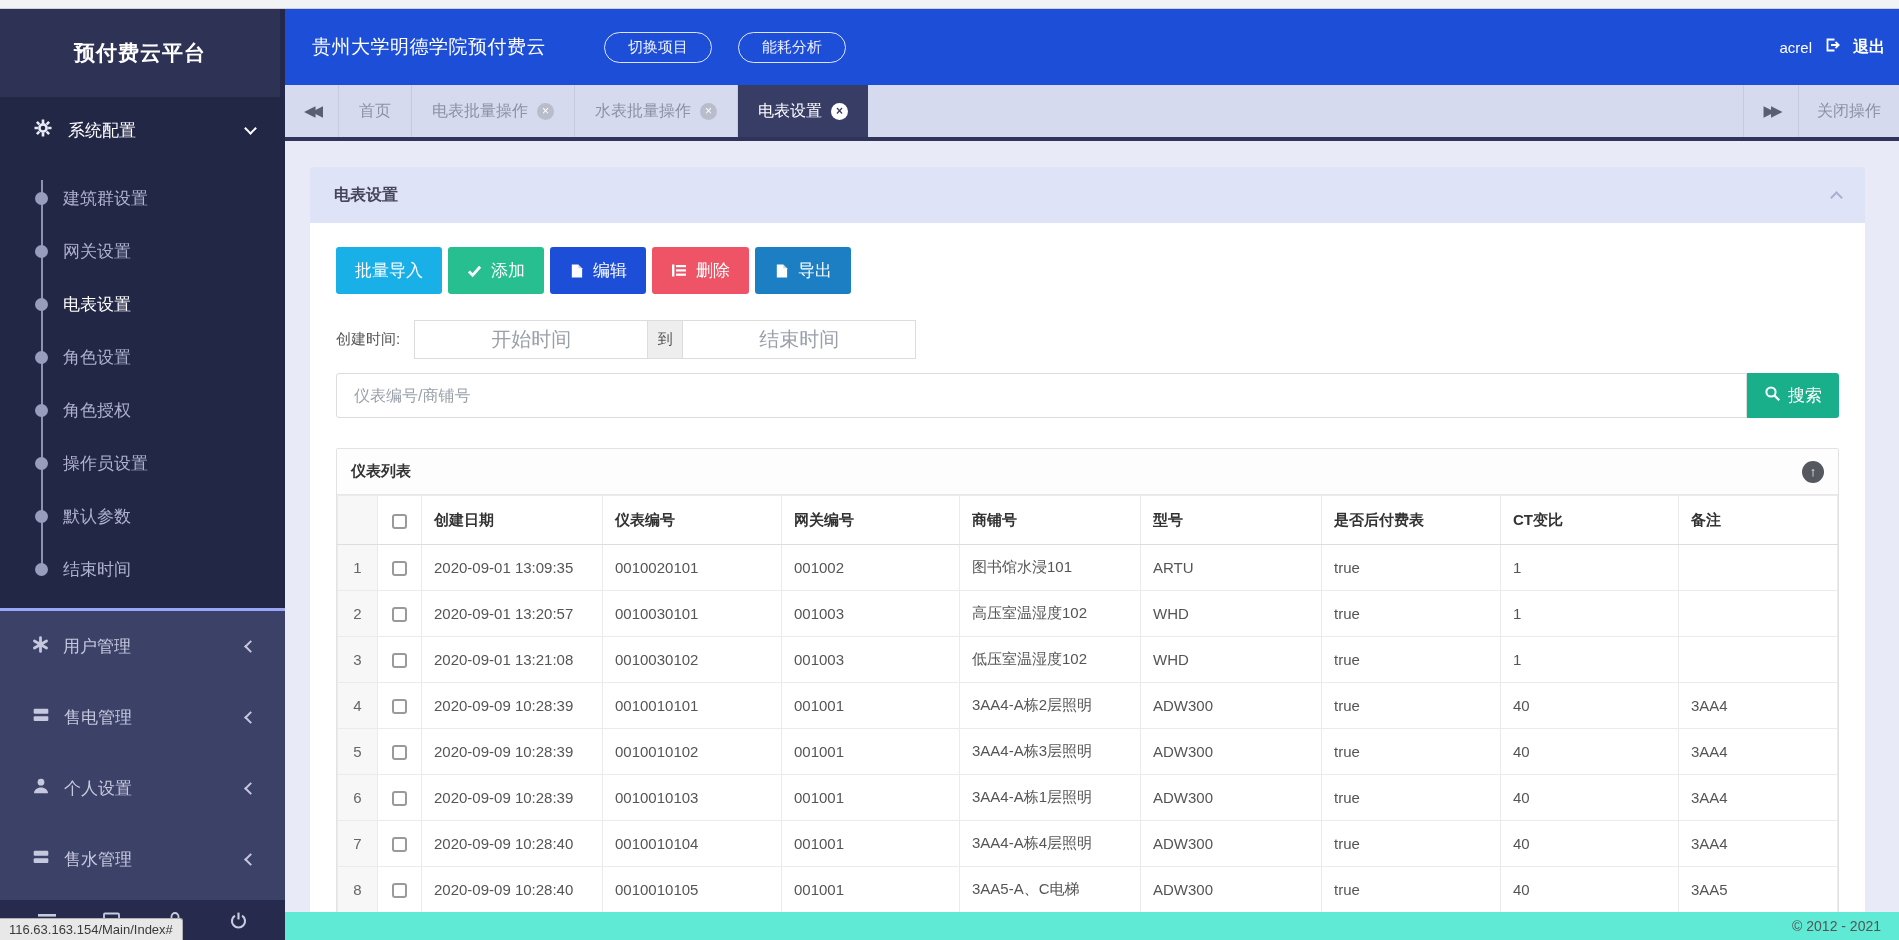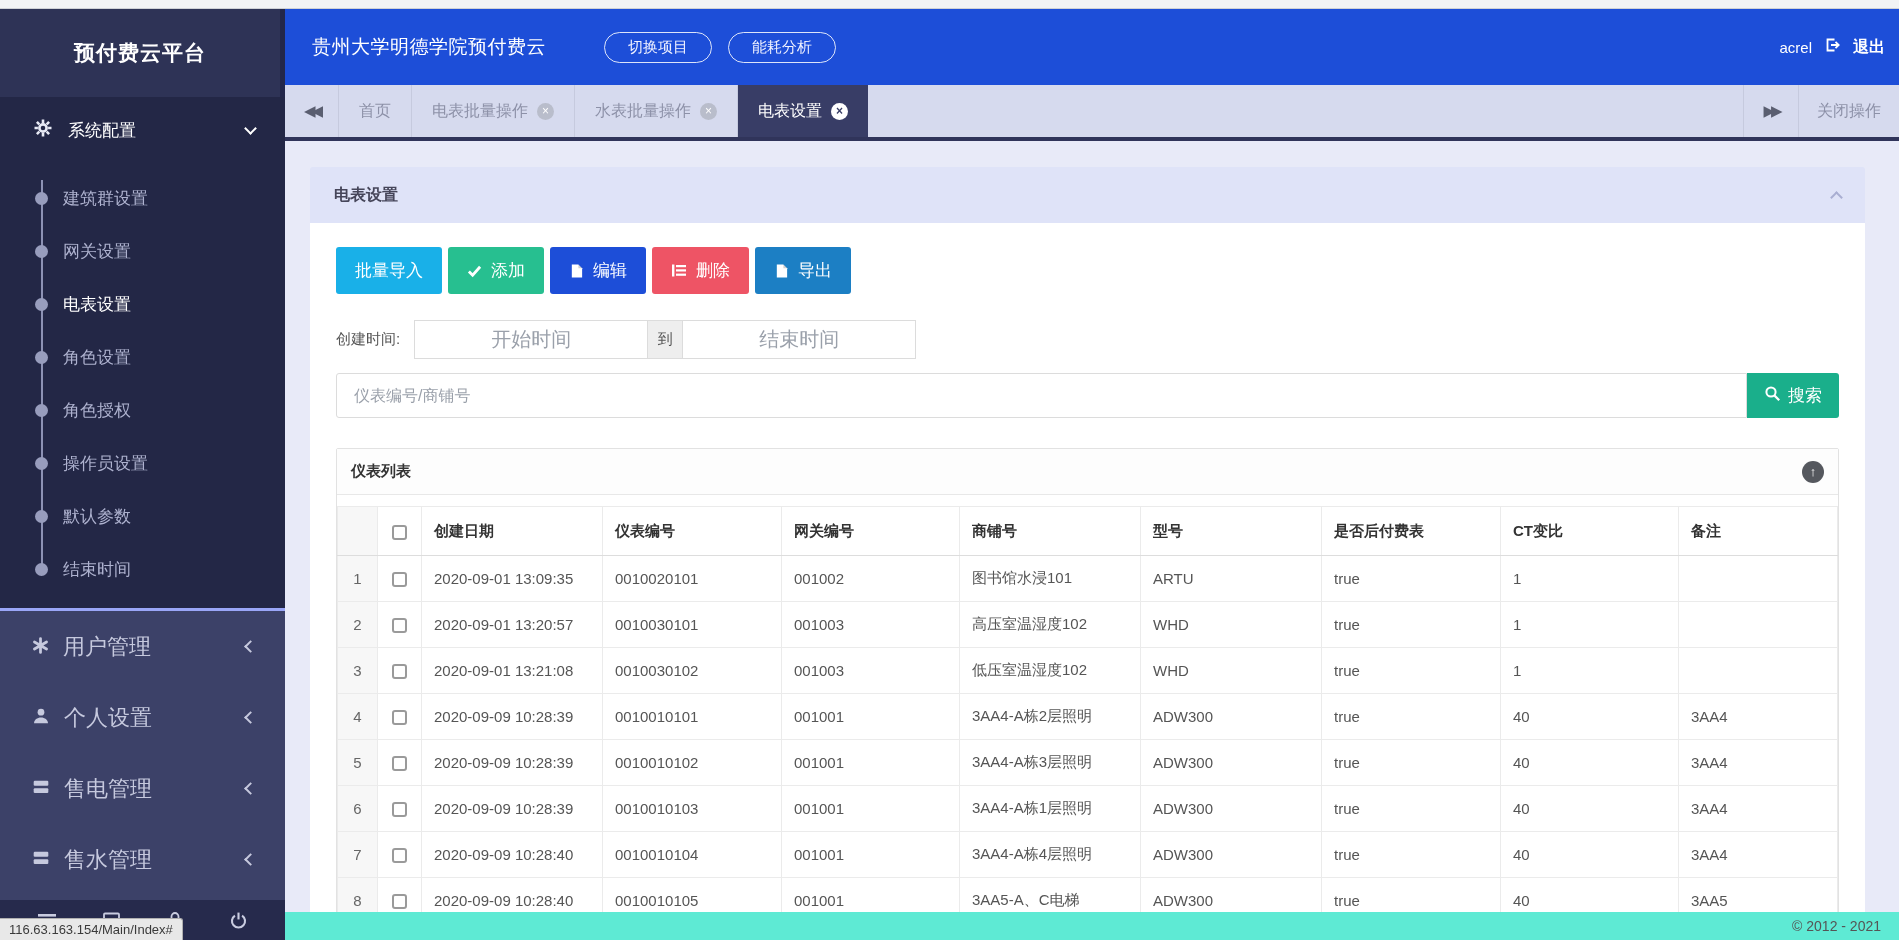--- a/index.html
+++ b/index.html
@@ -20,21 +20,21 @@
   .section.expanded { background:#232746; padding-bottom:12px; }
   .section-head { height:67px; display:flex; align-items:center; padding:0 30px 0 34px; color:#fff; font-size:17px; cursor:pointer; }
   .section-head .head-label { margin-left:16px; }
   .subnav { list-style:none; position:relative; padding-top:8px; }
   .subnav::before { content:''; position:absolute; left:41px; top:16px; bottom:24px; width:2px; background:#8d92b4; }
   .subnav li { height:53px; display:flex; align-items:center; padding-left:63px; position:relative;
                color:#aeb2cf; font-size:17px; cursor:pointer; }
   .subnav li .dot { position:absolute; left:35px; width:13px; height:13px; border-radius:50%; background:#989dbd; }
   .subnav li.active { color:#ffffff; }
   .lower { border-top:3px solid #9aa6f8; }
-  .section-item { height:71px; display:flex; align-items:center; padding:0 30px 0 32px; color:#c6c9de; font-size:22px; cursor:pointer; }
+  .section-item { height:71px; display:flex; align-items:center; padding:0 30px 0 32px; color:#c6c9de; font-size:17px; cursor:pointer; }
   .section-item .item-label { margin-left:14px; }
   .spacer-x { margin-left:auto; }
 
   .chev { display:inline-block; width:9px; height:9px; border-right:2px solid currentColor; border-bottom:2px solid currentColor; }
   .chev.down { transform:rotate(45deg); margin-top:-4px; }
   .chev.left { transform:rotate(135deg); }
   .chev.up { transform:rotate(-135deg); margin-top:5px; }
 
   .sidebar-toolbar { position:absolute; left:0; right:0; bottom:0; height:40px; background:#262a4c;
                      display:flex; align-items:center; justify-content:space-around; padding:0 14px; }
@@ -42,21 +42,21 @@
 
   .status-tip { position:absolute; left:0; bottom:0; height:22px; background:#e8e8e8; border:1px solid #b0b0b0;
                 border-left:none; border-bottom:none; border-radius:0 3px 0 0; padding:0 9px; display:flex; align-items:center;
                 font-size:13px; color:#3a3a3a; z-index:6; white-space:nowrap; }
 
   
   .right-col { flex:1; display:flex; flex-direction:column; min-width:0; }
 
   .topbar { height:76px; flex:none; background:#1d4ed8; display:flex; align-items:center; color:#fff; padding:0 14px 0 27px; }
   .topbar-title { font-size:19px; letter-spacing:0.5px; }
-  .pills { display:flex; gap:16px; margin-left:58px; }
+  .pills { display:flex; gap:26px; margin-left:58px; }
   .pill { height:31px; padding:0 23px; display:flex; align-items:center; border:1px solid rgba(255,255,255,0.85);
           border-radius:16px; font-size:15px; color:#f0f1ff; cursor:pointer; background:transparent; }
   .user-area { margin-left:auto; display:flex; align-items:center; gap:12px; }
   .username { font-size:15px; }
   .logout-label { font-size:16px; font-weight:bold; cursor:pointer; }
 
   .tabbar { height:56px; flex:none; background:#d6daee; border-bottom:4px solid #30345a; display:flex; align-items:stretch; overflow:hidden; }
   .tab-scroll-btn { width:54px; flex:none; display:flex; align-items:center; justify-content:center;
                     color:#5a5e70; font-size:15px; letter-spacing:-4px; cursor:pointer; border-right:1px solid #c6cade; }
   .tab { display:flex; align-items:center; gap:9px; padding:12px 20px; font-size:16px; color:#8d91a8;
@@ -101,21 +101,21 @@
   .search-input::placeholder { color:#9aa0aa; }
   .search-btn { width:92px; height:45px; background:#1aaf8b; border:none; border-radius:0 3px 3px 0; color:#fff;
                 font-size:17px; display:flex; align-items:center; justify-content:center; gap:7px; cursor:pointer; font-family:inherit; }
 
   .table-card { border:1px solid #e2e2e2; border-radius:2px; }
   .table-title { height:46px; display:flex; align-items:center; padding:0 14px; background:#fdfdfd;
                  font-size:15px; font-weight:bold; color:#333; border-bottom:1px solid #e8e8e8; }
   .up-circle { margin-left:auto; width:22px; height:22px; border-radius:50%; background:#55585e; color:#fff;
                display:flex; align-items:center; justify-content:center; font-size:13px; cursor:pointer; }
 
-  table { width:100%; border-collapse:collapse; table-layout:fixed; font-size:15px; color:#555;margin-top:11px; }
+  table { width:100%; border-collapse:collapse; table-layout:fixed; font-size:15px; color:#555; }
   th, td { border:1px solid #ebebeb; height:46px; padding:0 12px; text-align:left; overflow:hidden; white-space:nowrap; }
   th { height:49px; font-weight:bold; color:#333; border-bottom:1px solid #ddd; }
   th.col-no, td.cell-no { background:#f7f7f7; text-align:center; padding:0; color:#666; }
   th.col-cb, td.cell-cb { text-align:center; padding:0; }
   tr.data-row { background:#fff; cursor:pointer; }
   .checkbox { appearance:none; -webkit-appearance:none; width:15px; height:15px; border:2px solid #9a9a9a;
               border-radius:3px; background:#fff; vertical-align:middle; cursor:pointer; }
 
   .page-footer { height:28px; flex:none; background:#5eead4; display:flex; align-items:center; justify-content:flex-end;
                  padding-right:18px; font-size:14px; color:#555; }
@@ -188,35 +188,35 @@
                   <path d="M8 1.5v13M2.3 4.7l11.4 6.6M13.7 4.7L2.3 11.3"></path>
                 </g>
               </svg>
           </span>
           <span class="item-label">用户管理</span>
           <span class="spacer-x chev left"></span>
         </div>
         <div class="section-item">
           <span>
             <svg width="18" height="18" viewBox="0 0 16 16" fill="#c6c9de">
+                <rect x="1.5" y="2.5" width="13" height="4.4" rx="1"></rect>
+                <rect x="1.5" y="9" width="13" height="4.4" rx="1"></rect>
+              </svg>
+          </span>
+          <span class="item-label">售电管理</span>
+          <span class="spacer-x chev left"></span>
+        </div>
+        <div class="section-item">
+          <span>
+            <svg width="18" height="18" viewBox="0 0 16 16" fill="#c6c9de">
                 <circle cx="8" cy="4.6" r="3"></circle>
                 <path d="M1.8 14.5c0-3.2 2.8-5.2 6.2-5.2s6.2 2 6.2 5.2z"></path>
               </svg>
           </span>
           <span class="item-label">个人设置</span>
-          <span class="spacer-x chev left"></span>
-        </div>
-        <div class="section-item">
-          <span>
-            <svg width="18" height="18" viewBox="0 0 16 16" fill="#c6c9de">
-                <rect x="1.5" y="2.5" width="13" height="4.4" rx="1"></rect>
-                <rect x="1.5" y="9" width="13" height="4.4" rx="1"></rect>
-              </svg>
-          </span>
-          <span class="item-label">售电管理</span>
           <span class="spacer-x chev left"></span>
         </div>
         <div class="section-item">
           <span>
             <svg width="18" height="18" viewBox="0 0 16 16" fill="#c6c9de">
                 <rect x="1.5" y="2.5" width="13" height="4.4" rx="1"></rect>
                 <rect x="1.5" y="9" width="13" height="4.4" rx="1"></rect>
               </svg>
           </span>
           <span class="item-label">售水管理</span>

